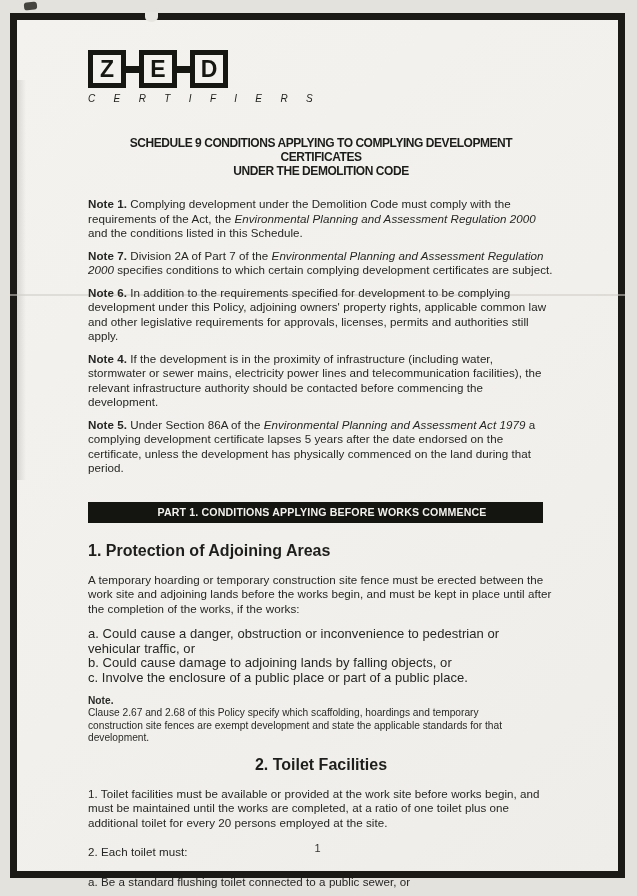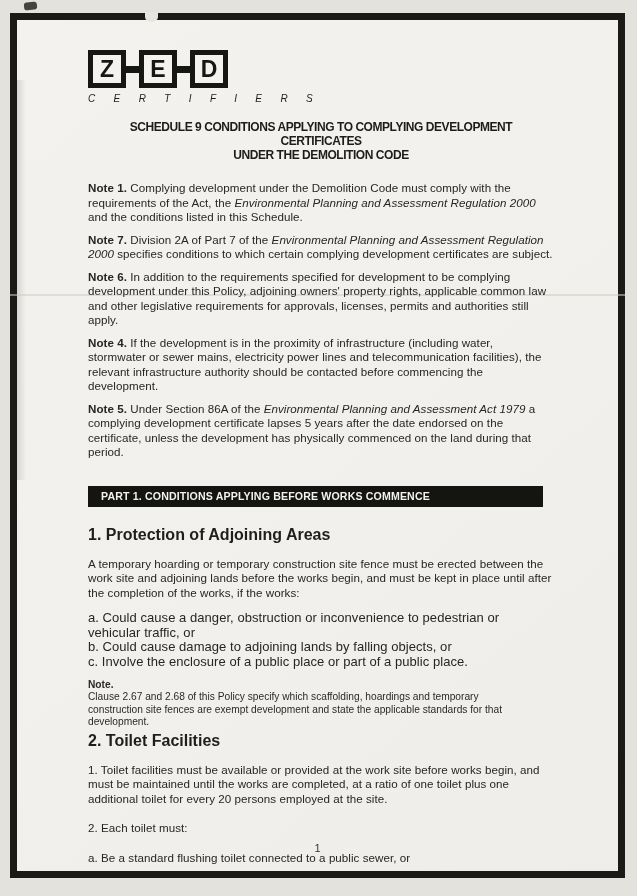--- a/index.html
+++ b/index.html
@@ -98,21 +98,21 @@
   }
   .logo-subtitle {
     margin-top: 5px;
     font-size: 10px;
     letter-spacing: 7.8px;
     color: #1d1d1b;
     font-weight: 400;
     font-style: italic;
   }
   .doc-title {
-    margin-top: 16px;
+    margin-top: 32px;
     text-align: center;
     font-weight: 700;
     font-size: 12px;
     line-height: 14px;
     letter-spacing: -0.45px;
     color: #1c1c1a;
   }
   .notes {
     margin-top: 19px;
   }
@@ -127,29 +127,31 @@
     width: 455px;
     height: 21px;
     box-sizing: border-box;
     background: #141410;
     color: #f3f2ee;
     font-weight: 700;
     font-size: 10.6px;
     line-height: 21px;
     padding-left: 13px;
     letter-spacing: 0.15px;
+    text-align: center;
   }
   .section-heading {
     margin: 19px 0 0 0;
     font-size: 16px;
     font-weight: 700;
     color: #1e1e1c;
   }
   .section-heading.second {
-    margin-top: 3px;
+    margin-top: 11px;
+    text-align: center;
   }
   .intro-para {
     margin: 13px 0 0 0;
     font-size: 11.6px;
     line-height: 14.5px;
     letter-spacing: 0.05px;
   }
   .cond-list {
     margin-top: 11px;
   }

